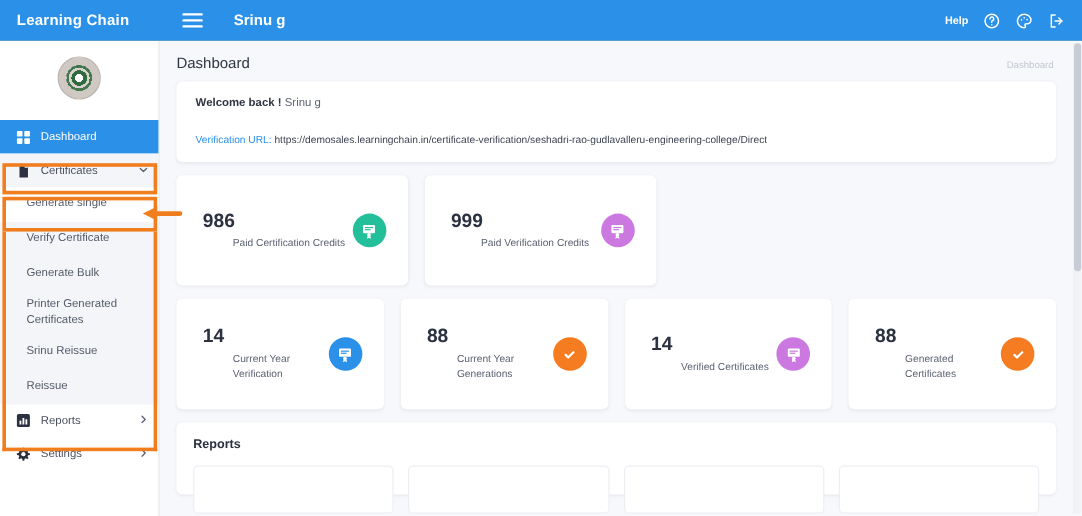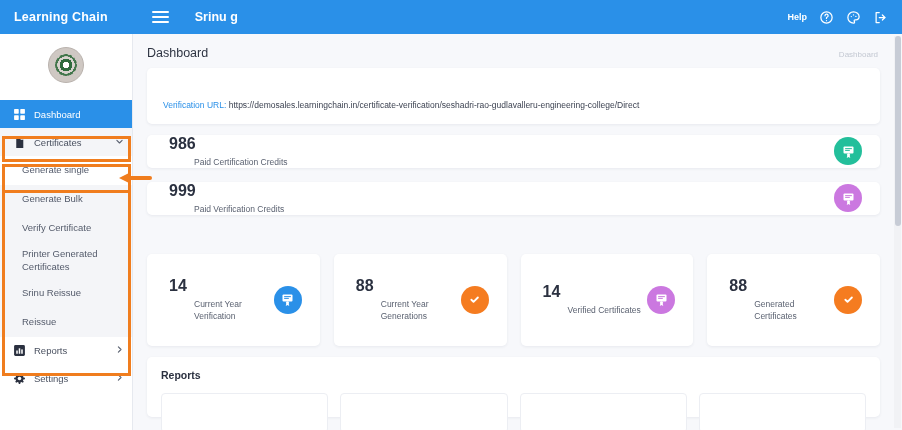--- a/index.html
+++ b/index.html
@@ -176,24 +176,24 @@
               <path d="M5 9l7 7 7-7"></path>
             </svg>
         </span>
       </div>
 
       <div class="submenu">
         <div class="sub-item first">
           <span>Generate single</span>
         </div>
         <div class="sub-item">
+          <span>Verify Certificate</span>
+        </div>
+        <div class="sub-item">
           <span>Generate Bulk</span>
-        </div>
-        <div class="sub-item">
-          <span>Verify Certificate</span>
         </div>
         <div class="sub-item">
           <span>Printer Generated Certificates</span>
         </div>
         <div class="sub-item">
           <span>Srinu Reissue</span>
         </div>
         <div class="sub-item">
           <span>Reissue</span>
         </div>
@@ -243,27 +243,31 @@
     </svg>
   </div>
 
   <div class="main">
     <div class="page-head">
       <div class="page-title">Dashboard</div>
       <div class="crumb">Dashboard</div>
     </div>
 
     <div class="panel welcome">
+      <div class="w-line1">
+        <b>Welcome back !</b>
+        <span class="uname">Srinu g</span>
+      </div>
       <div class="w-line2">
         <span class="w-label">Verification URL:</span>
         <span>https://demosales.learningchain.in/certificate-verification/seshadri-rao-gudlavalleru-engineering-college/Direct</span>
       </div>
     </div>
 
-    <div class="cards" style="width:calc(100% - 36px);flex-direction:column;">
+    <div class="cards" style="width:calc(100% - 36px);">
       <div class="card">
         <div class="card-text">
           <div class="num">986</div>
           <div class="lbl">Paid Certification Credits</div>
         </div>
         <div class="badge" style="background:#23bf9b;">
           <svg width="15" height="15" viewBox="0 0 24 24" fill="#fff">
               <rect x="4" y="4" width="16" height="11" rx="1.6"></rect>
               <rect x="6.6" y="6.6" width="10.8" height="1.6" fill="#23bf9b"></rect>
               <rect x="6.6" y="9.4" width="7.5" height="1.6" fill="#23bf9b"></rect>

